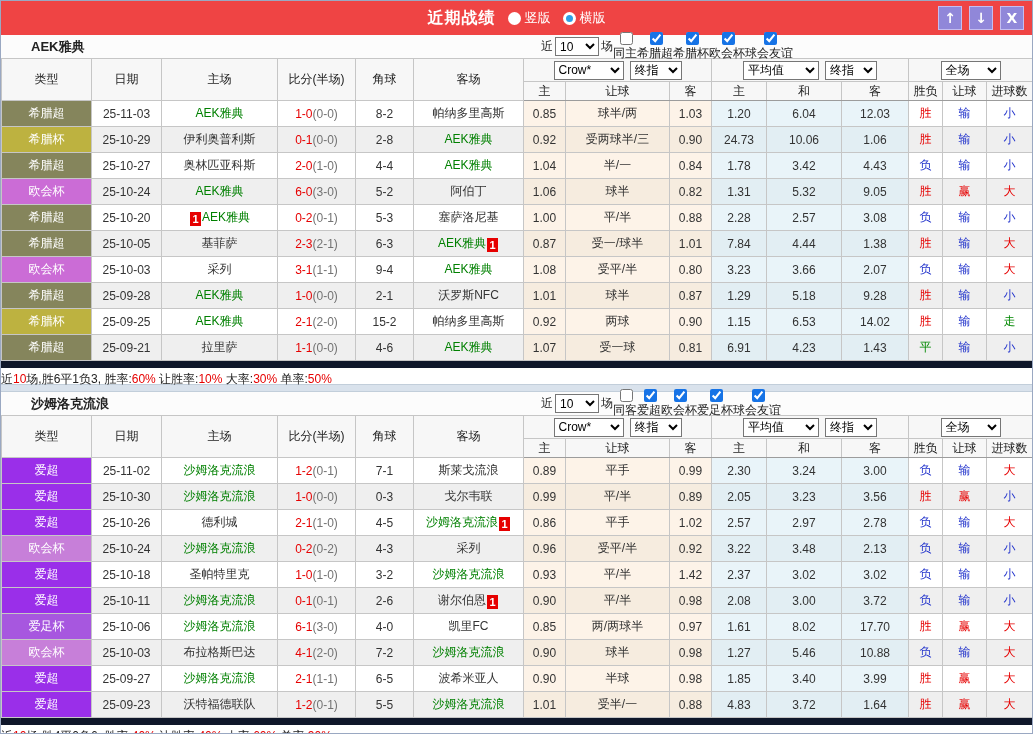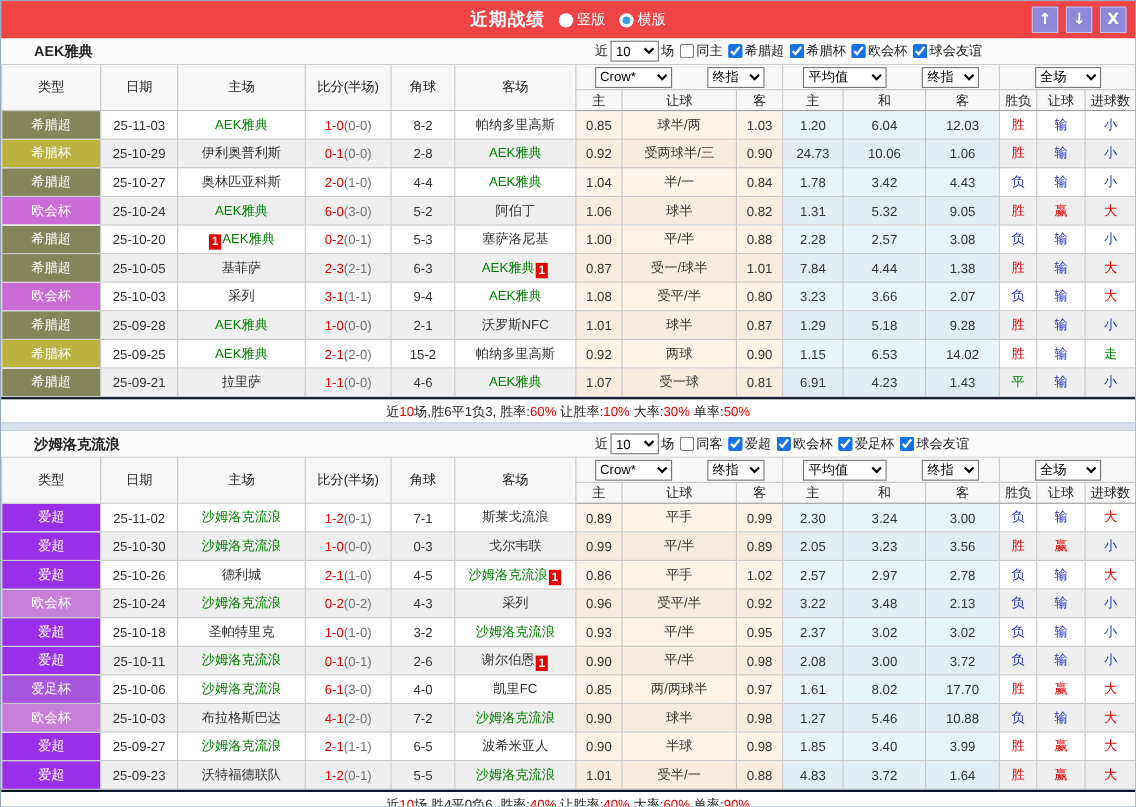--- a/index.html
+++ b/index.html
@@ -14,42 +14,42 @@
   .radio-dot { width:13px; height:13px; border-radius:50%; background:#fff; display:inline-flex; align-items:center; justify-content:center; }
   .radio-dot.blue::after { content:''; width:7px; height:7px; border-radius:50%; background:#2E9FE6; }
   .win-btns { position:absolute; right:8px; top:5px; display:flex; gap:7px; }
   .win-btn { width:24px; height:24px; background:#9087D9; border:1px solid #C4BDF0; color:#fff; font-weight:bold; font-size:14px; line-height:20px; text-align:center; padding:0; cursor:pointer; font-family:"DejaVu Sans",sans-serif; }
 
   
   .teambar { height:23px; position:relative; background:#FCFCFC; display:flex; align-items:center; font-size:12px; }
   .teamname { margin-left:30px; font-weight:bold; font-size:13px; color:#222; }
   .filters { position:absolute; left:540px; top:0; height:23px; display:flex; align-items:center; font-size:12px; color:#222; }
   .filters select { font-size:12px; height:19px; border:1px solid #767676; background:#fff; margin:0 2px; }
-  .filters label { display:flex; align-items:center; cursor:pointer; }
+  .filters label { display:flex; align-items:center; cursor:pointer;flex-direction:column; }
   input[type=checkbox] { width:13px; height:13px; accent-color:#1673E6; margin:0 2px 0 5px; }
 
   
   table { border-collapse:collapse; width:1031px; table-layout:fixed; font-size:12px; color:#333; }
   th,td { border:1px solid #C6C6C6; text-align:center; padding:0; overflow:hidden; white-space:nowrap; }
   thead th { background:#F7F7F7; font-weight:normal; color:#222; }
   thead tr.sel-row th { height:23px; }
   thead tr.sub-row th { height:19px; border-bottom:1px solid #9c9c9c; }
-  thead select { font-size:12px; height:19px; border:1px solid #767676; background:#fff; margin:0 16px; }
+  thead select { font-size:12px; height:19px; border:1px solid #767676; background:#fff; margin:0 3px; }
   tbody td { height:26px; background:#fff; }
   tr.even td { background:#EFEFEF; }
   td.odds { background:#FDF3E8; } tr.even td.odds { background:#F6ECDF; }
   td.avg  { background:#E9F4F9; } tr.even td.avg  { background:#E2EEF3; }
   td.type { color:#fff; }
   .score-ft { color:#E60000; }
   .score-ht { color:#737373; }
   .team-green { color:#008000; }
   .badge1 { display:inline-block; background:#E60000; color:#fff; font-size:11px; font-weight:bold; width:11px; height:14px; line-height:14px; vertical-align:-2px; margin:0 1px; }
   .res-r { color:#E60000; } .res-b { color:#2233CC; } .res-g { color:#008800; }
 
-  .summary { height:23px; line-height:22px; text-align:center; font-size:12px; color:#222; border-top:2px solid #0f172a; background:#fff; }
+  .summary { height:23px; line-height:22px; text-align:left; font-size:12px; color:#222; border-top:7px solid #0f172a; background:#fff; }
   .summary .r { color:#E60000; }
   .gap { height:8px; background:#D9E2EC; border-top:1px solid #C2CEDA; border-bottom:1px solid #C2CEDA; }
 </style>
 </head>
 <body>
 
 <div class="window">
   <div class="titlebar">
     <div class="title-center">
       <span class="title-text">近期战绩</span>
@@ -458,21 +458,21 @@
             </tr>
             <tr class="odd">
               <td class="type" style="background: rgb(154, 47, 233);">爱超</td>
               <td>25-10-18</td>
               <td><span>圣帕特里克</span></td>
               <td><span class="score-ft">1-0</span><span class="score-ht">(1-0)</span></td>
               <td>3-2</td>
               <td><span class="team-green">沙姆洛克流浪</span></td>
               <td class="odds">0.93</td>
               <td class="odds">平/半</td>
-              <td class="odds">0.95</td>
+              <td class="odds">1.42</td>
               <td class="avg">2.37</td>
               <td class="avg">3.02</td>
               <td class="avg">3.02</td>
               <td><span class="res-b">负</span></td>
               <td><span class="res-b">输</span></td>
               <td><span class="res-b">小</span></td>
             </tr>
             <tr class="even">
               <td class="type" style="background: rgb(154, 47, 233);">爱超</td>
               <td>25-10-11</td>

